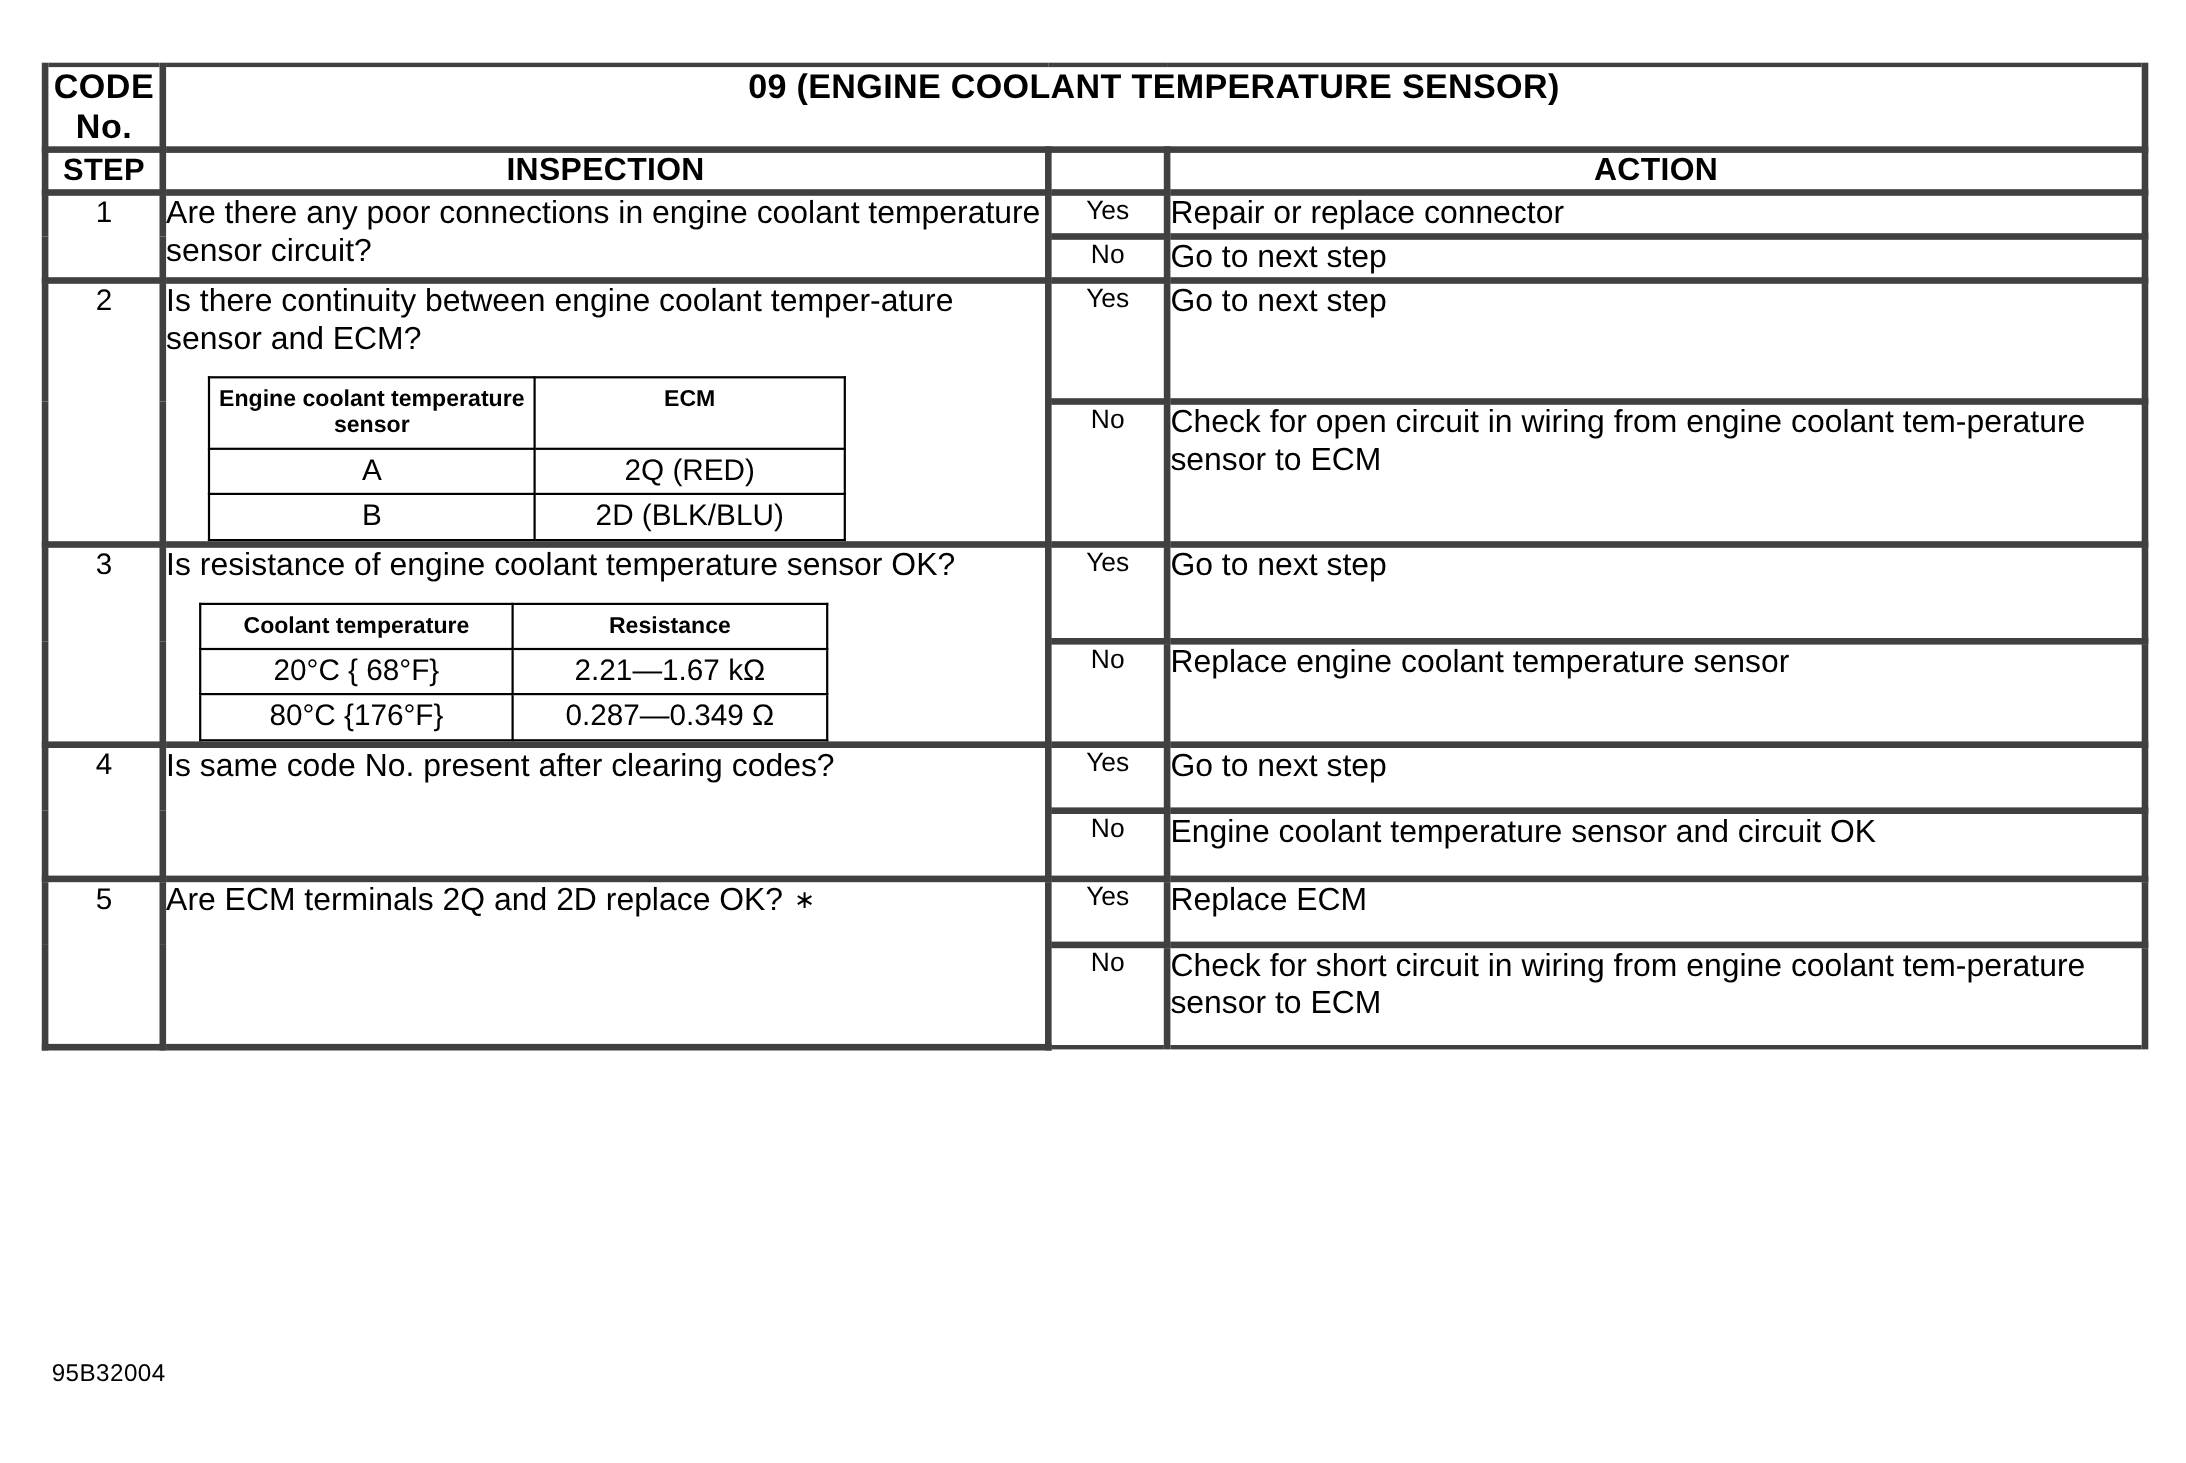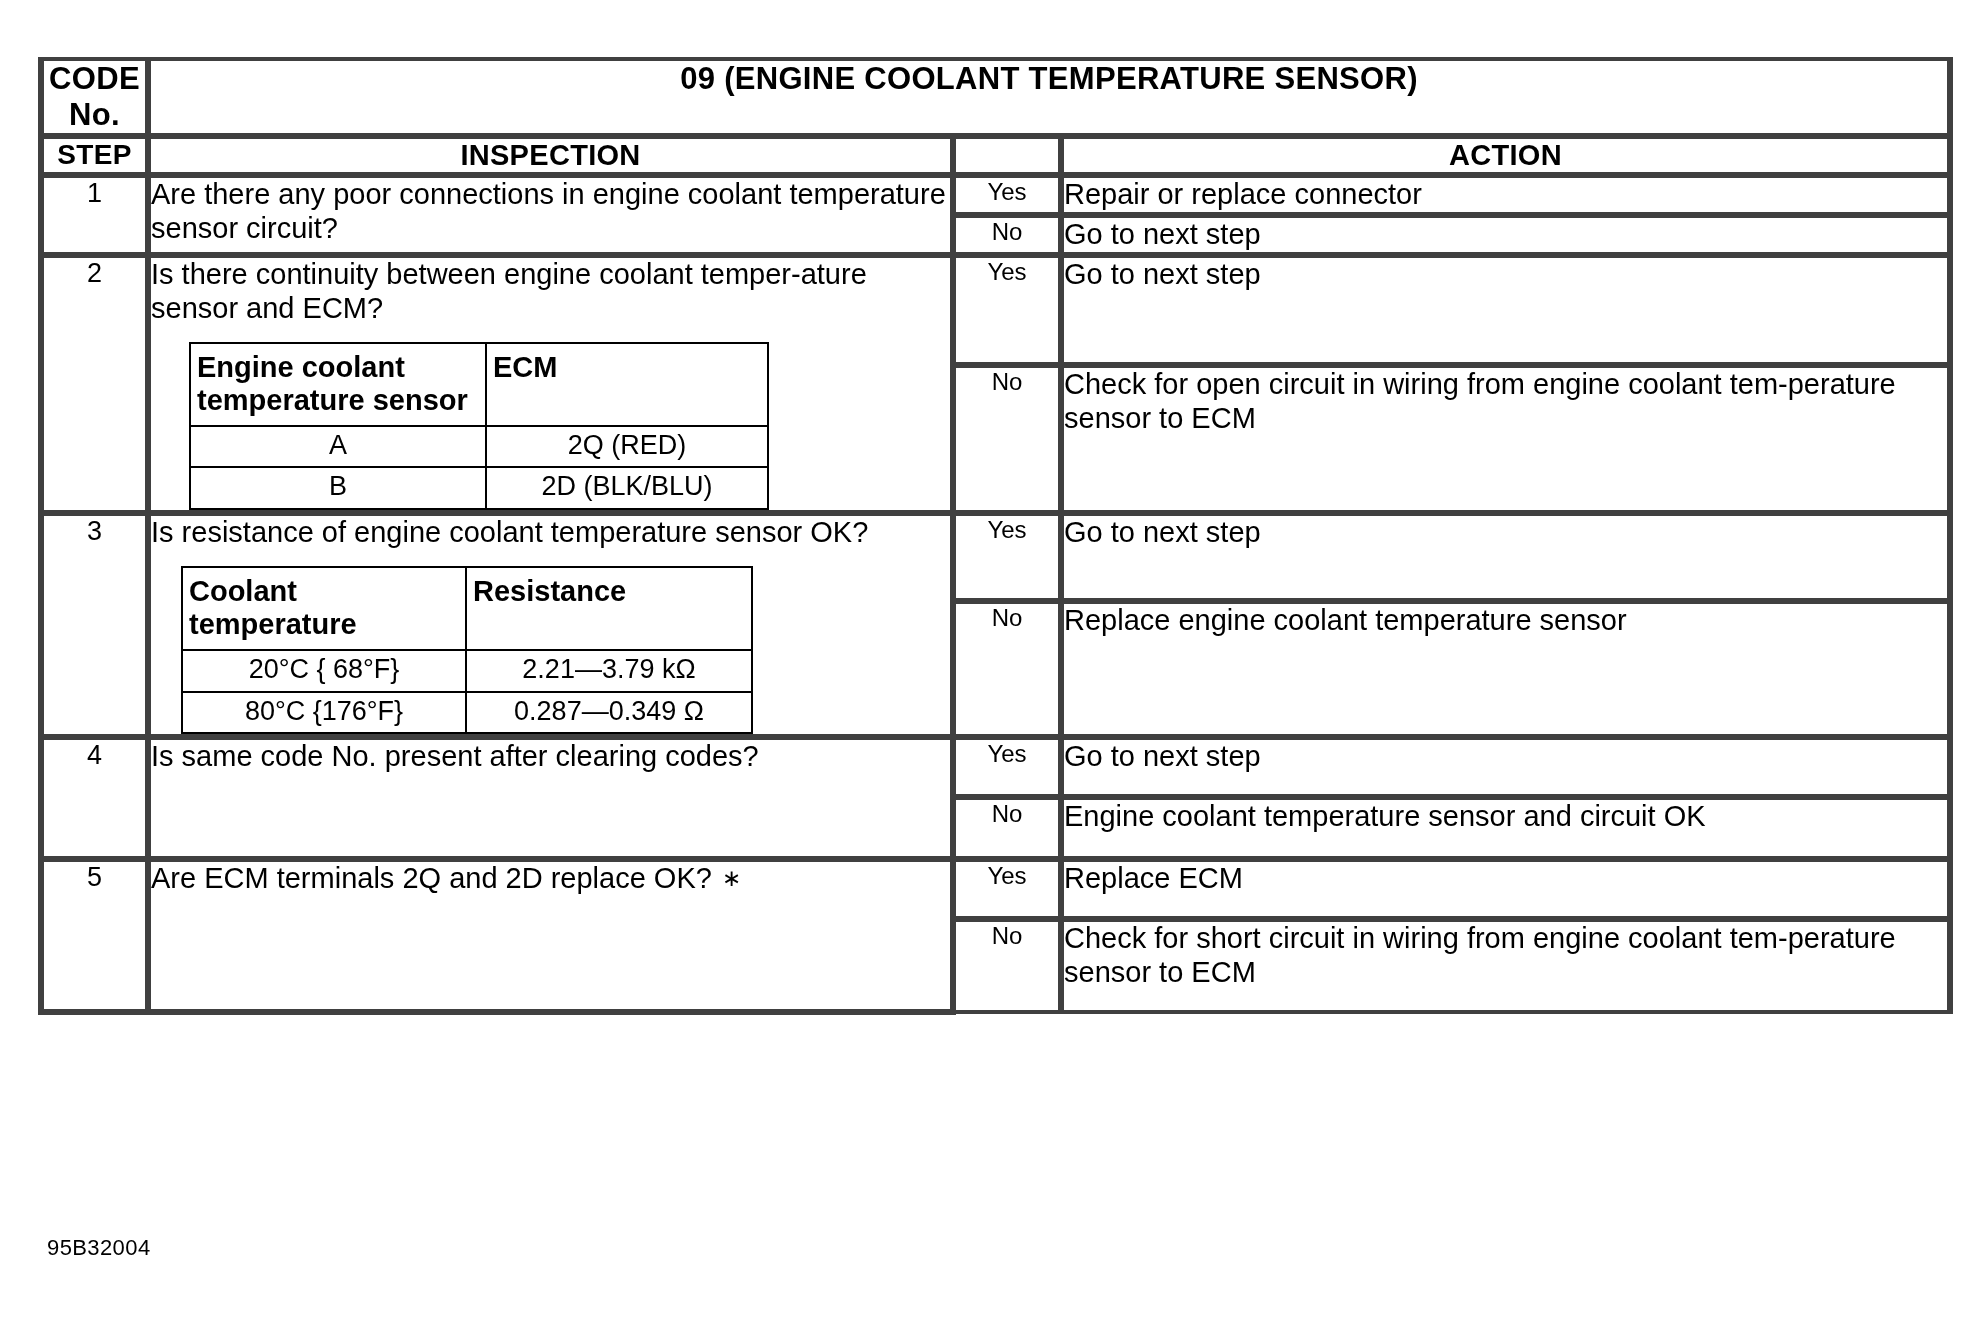--- a/index.html
+++ b/index.html
@@ -98,23 +98,23 @@
     border-collapse: collapse;
     table-layout: fixed;
     margin-top: 16px;
     margin-left: 38px;
   }
   .subtable td {
     border: 2px solid #000;
     padding: 0;
   }
   .subtable .sub-head {
-    text-align: left;
-    font-weight: bold;
-    font-size: 29px;
+    text-align: center;
+    font-weight: bold;
+    font-size: 21px;
     line-height: 1.14;
     padding: 7px 6px 8px 6px;
     margin-left: 12px;
   }
   .subtable .sub-cell {
     text-align: center;
     font-size: 27px;
     padding: 3px 6px 5px 6px;
   }
   .subtable.ecm-tbl { width: 578px; }
@@ -227,21 +227,21 @@
                 <col class="c1">
                 <col class="c2">
               </colgroup>
           <tbody>
                 <tr>
             <td class="sub-head">Coolant temperature</td>
             <td class="sub-head">Resistance</td>
           </tr>
           <tr>
             <td class="sub-cell nowrap">20°C {  68°F}</td>
-            <td class="sub-cell nowrap">2.21—3.79 kΩ</td>
+            <td class="sub-cell nowrap">2.21—1.67 kΩ</td>
           </tr>
           <tr>
             <td class="sub-cell nowrap">80°C {176°F}</td>
             <td class="sub-cell nowrap">0.287—0.349 Ω</td>
           </tr>
         </tbody>
             </table>
       </td>
       <td class="yn-cell thick-top" style="height:82px;">Yes</td>
       <td class="action-cell thick-top">Go to next step</td>

